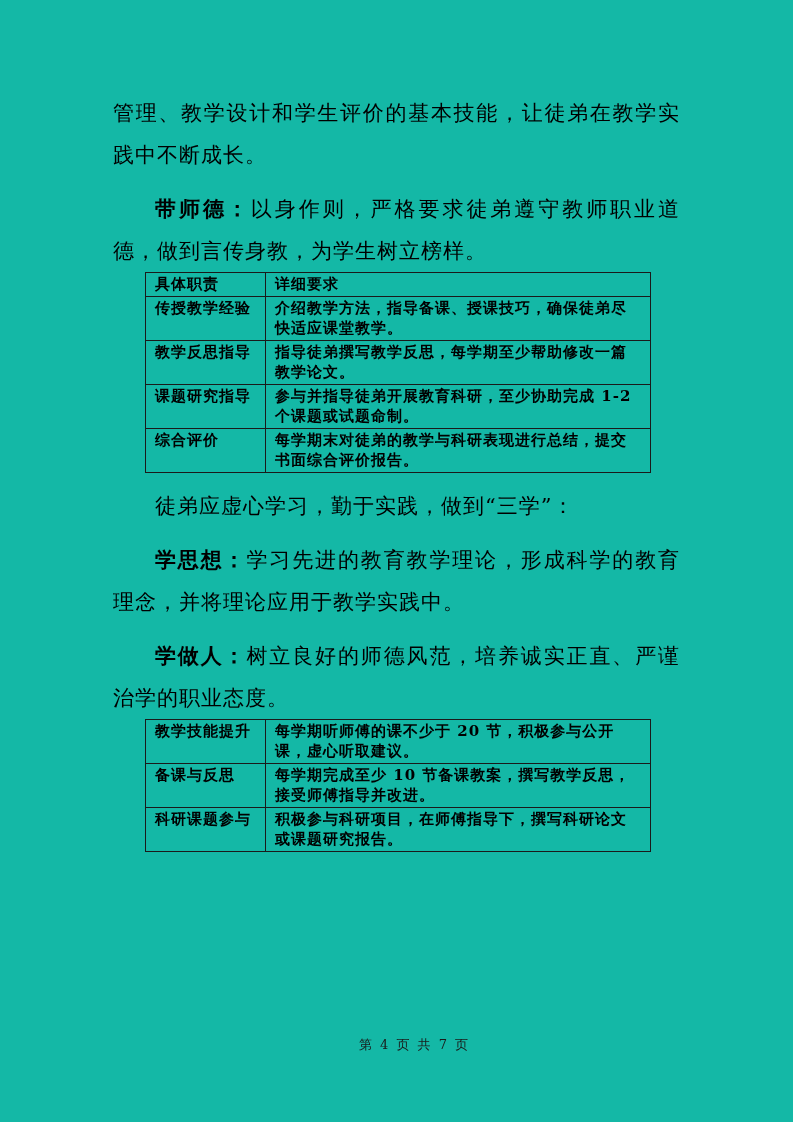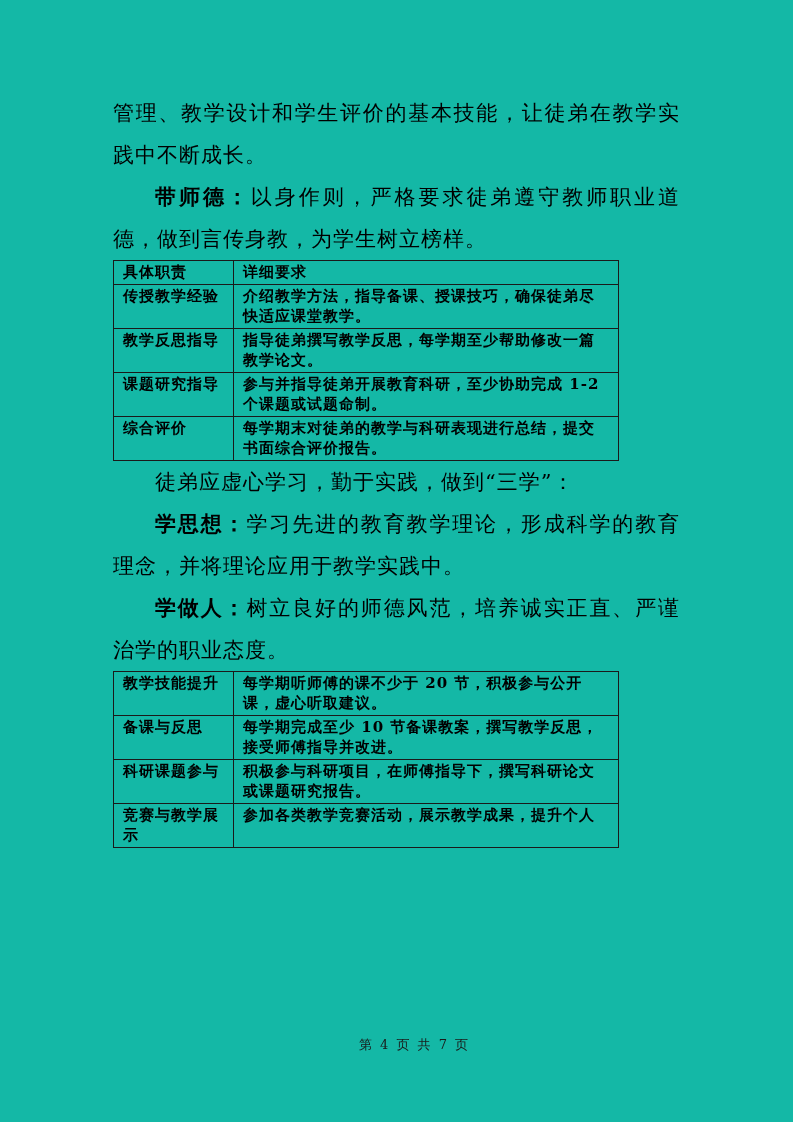--- a/index.html
+++ b/index.html
@@ -13,26 +13,27 @@
     padding:92px 113px 0 113px;
     overflow:hidden;
   }
   p.body-par {
     margin:0;
     font-size:21px;
     line-height:42px;
     text-align:justify;
     letter-spacing:1px;
   }
-  p.indent { text-indent:2em; }
+  p.indent { text-indent:2em;margin-top:12px; }
   .b { font-weight:bold; }
   table.doc-table {
     border-collapse:collapse;
     table-layout:fixed;
     width:505px;
+    margin-left:32px;
     font-size:15px;
     line-height:20px;
   }
   table.doc-table th, table.doc-table td {
     border:1px solid #1a1a1a;
     padding:1px 9px 2px 9px;
     vertical-align:top;
     text-align:left;
     font-weight:bold;
     letter-spacing:1px;
@@ -108,22 +109,18 @@
       <td>每学期听师傅的课不少于 20 节，积极参与公开课，虚心听取建议。</td>
     </tr>
     <tr>
       <td>备课与反思</td>
       <td>每学期完成至少 10 节备课教案，撰写教学反思，接受师傅指导并改进。</td>
     </tr>
     <tr>
       <td>科研课题参与</td>
       <td>积极参与科研项目，在师傅指导下，撰写科研论文或课题研究报告。</td>
     </tr>
-    <tr>
-      <td>竞赛与教学展示</td>
-      <td>参加各类教学竞赛活动，展示教学成果，提升个人</td>
-    </tr>
   </tbody>
     </table>
 
   <div class="footer">第 4 页 共 7 页</div>
 
 </div>
 
 </body></html>

